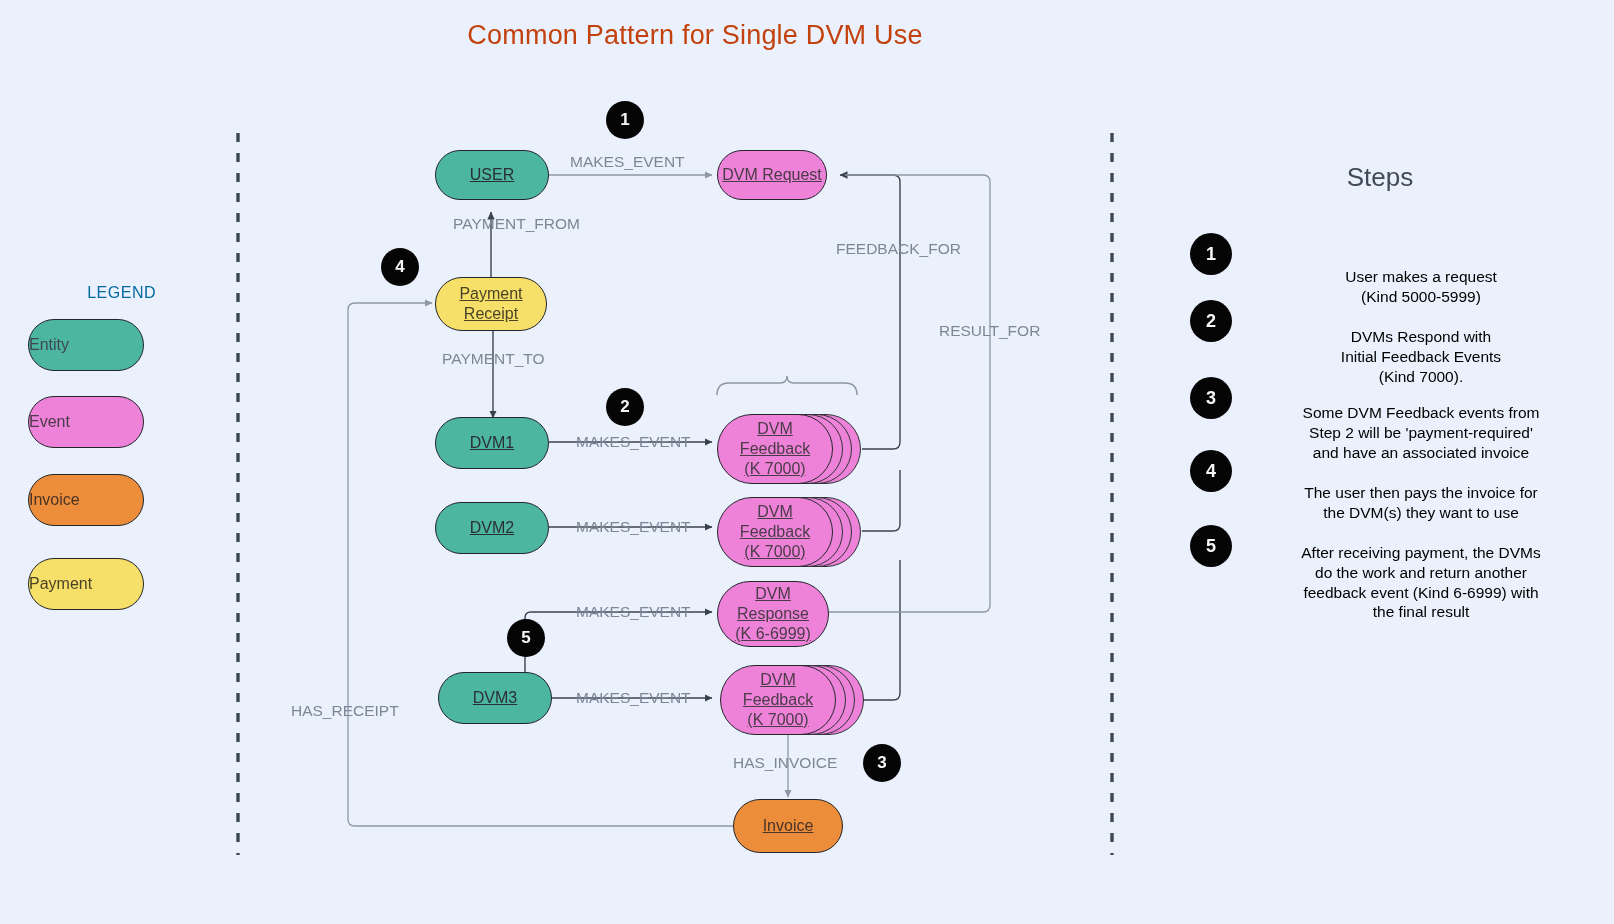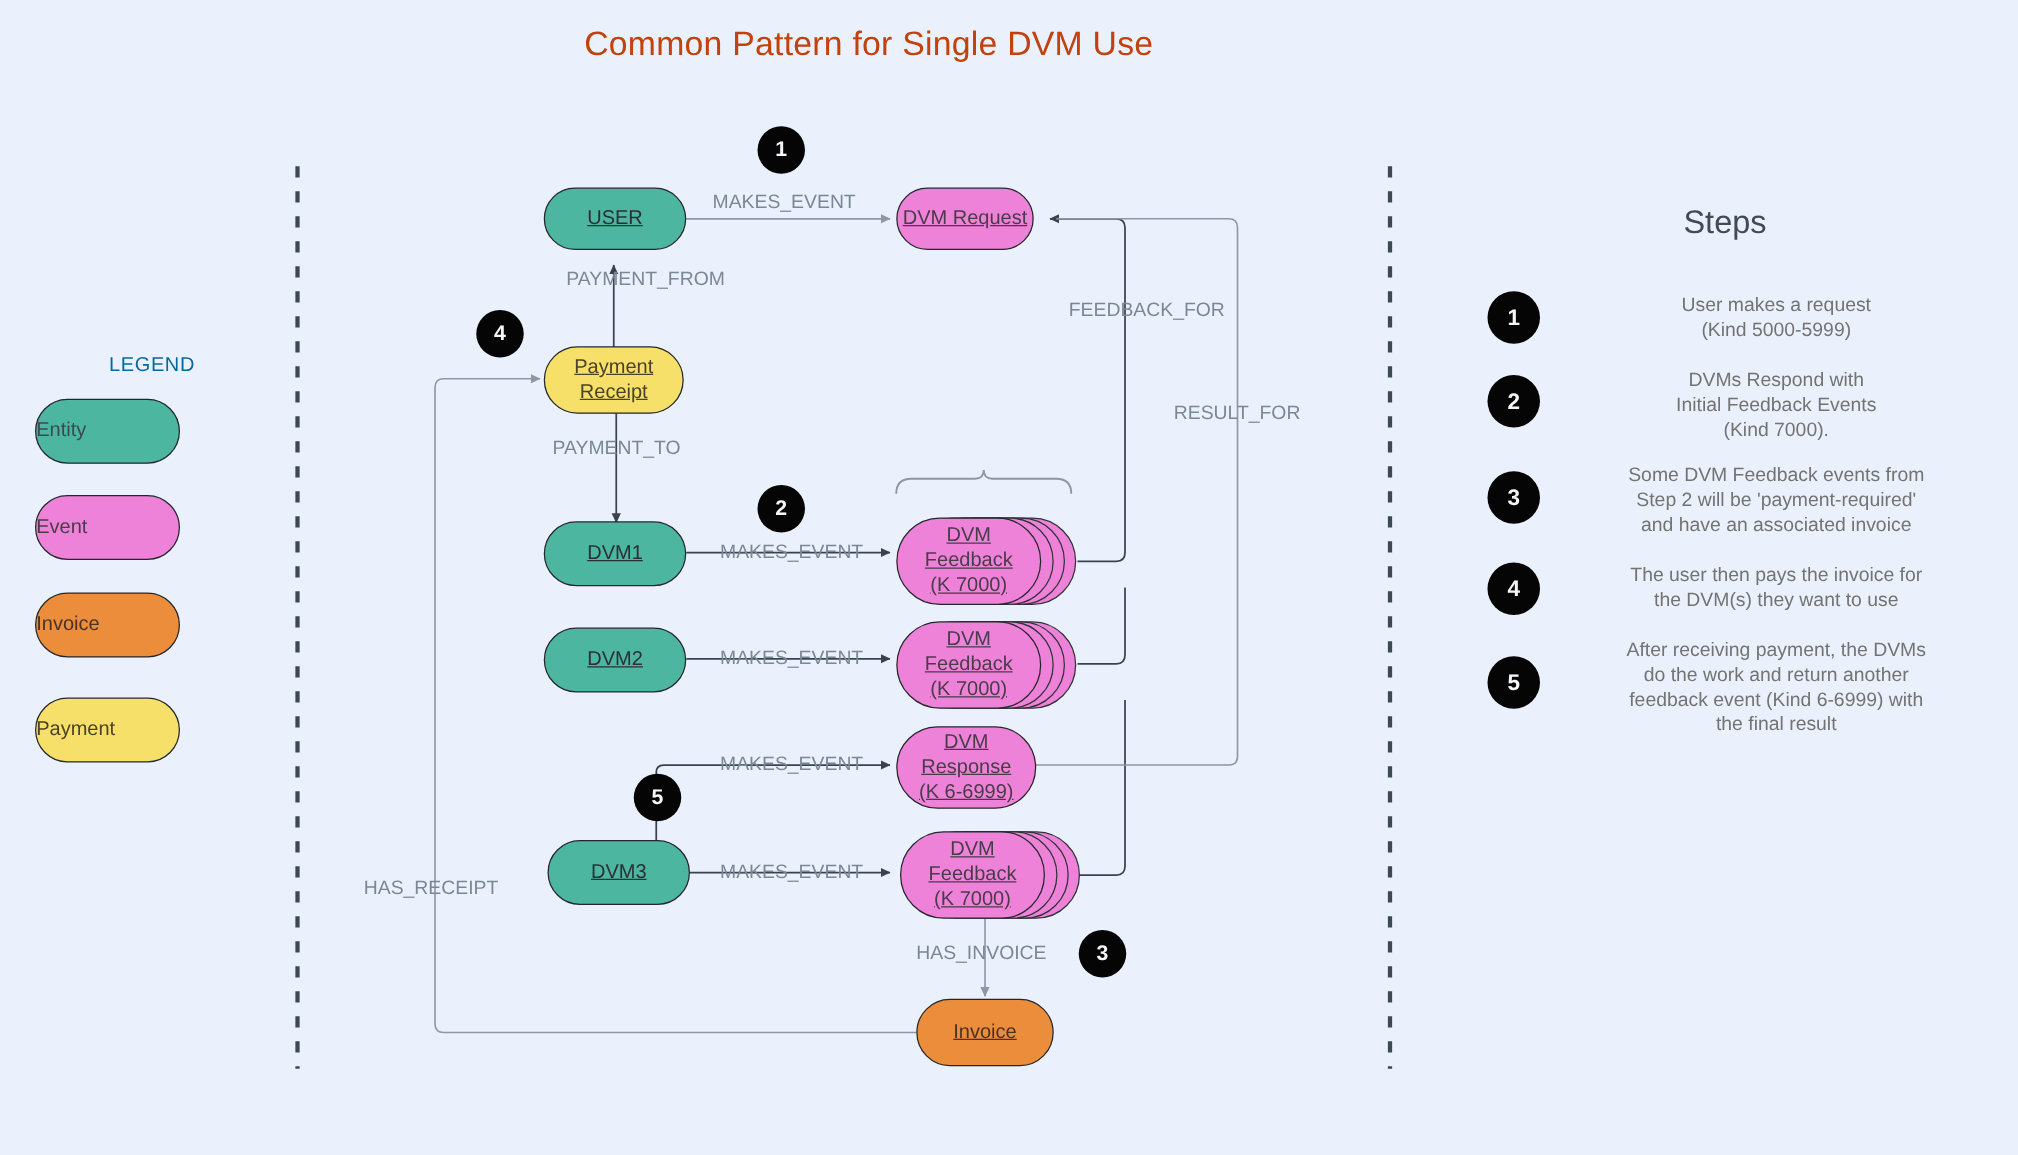--- a/index.html
+++ b/index.html
@@ -160,22 +160,23 @@
     align-items: center;
     justify-content: center;
   }
   .step-row .txt {
     position: absolute;
     left: 62px;
     width: 338px;
     text-align: center;
     font-size: 15.5px;
     line-height: 1.28;
-    color: #737373;
+    color: #000000;
     white-space: pre-line;
+    margin-top: 32px;
   }
 </style>
 </head>
 <body>
 
 <div id="stage">
 
   <div class="title">Common Pattern for Single DVM Use</div>
 
   <svg id="edges" viewBox="0 0 1614 924" xmlns="http://www.w3.org/2000/svg">
@@ -288,21 +289,21 @@
     <span>Invoice</span>
   </div>
 
   <div class="elabel" style="left:570px; top:153px;">MAKES_EVENT</div>
   <div class="elabel" style="left:425px; top:215px;margin-left:28px;">PAYMENT_FROM</div>
   <div class="elabel" style="left:442px; top:350px;">PAYMENT_TO</div>
   <div class="elabel" style="left:576px; top:433px;">MAKES_EVENT</div>
   <div class="elabel" style="left:576px; top:518px;">MAKES_EVENT</div>
   <div class="elabel" style="left:576px; top:603px;">MAKES_EVENT</div>
   <div class="elabel" style="left:576px; top:689px;">MAKES_EVENT</div>
-  <div class="elabel" style="left:836px; top:240px;margin-left:19px;">FEEDBACK_FOR</div>
+  <div class="elabel" style="left:836px; top:240px;">FEEDBACK_FOR</div>
   <div class="elabel" style="left:939px; top:322px;">RESULT_FOR</div>
   <div class="elabel" style="left:733px; top:754px;">HAS_INVOICE</div>
   <div class="elabel" style="left:291px; top:702px;">HAS_RECEIPT</div>
 
 
   <div class="badge" style="left:606px; top:101px;">
     <span>1</span>
   </div>
   <div class="badge" style="left:381px; top:248px;">
     <span>4</span>

